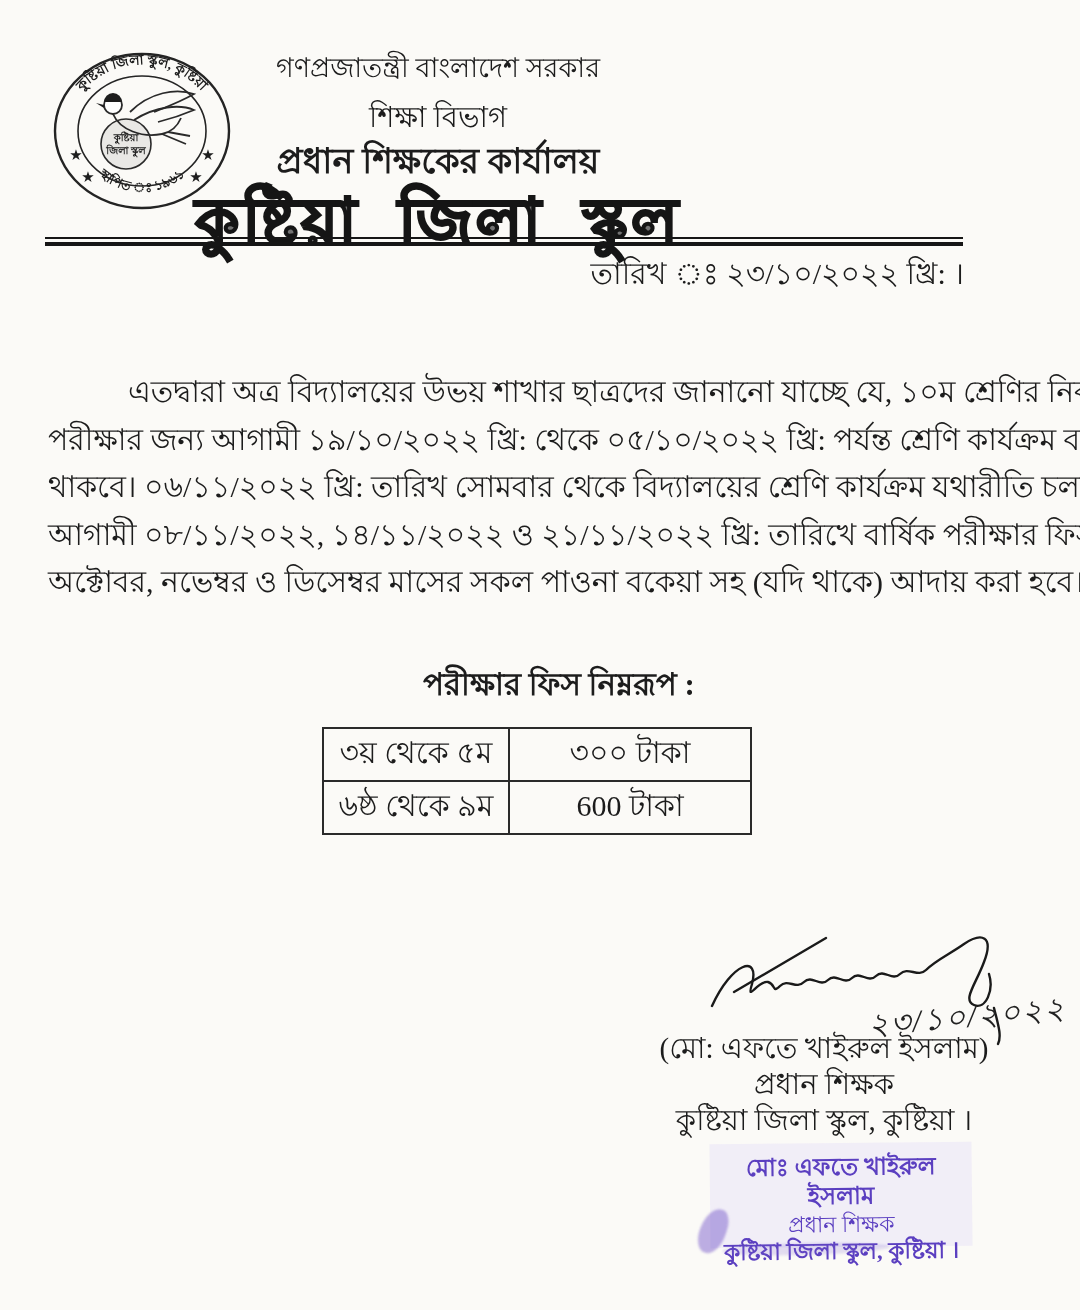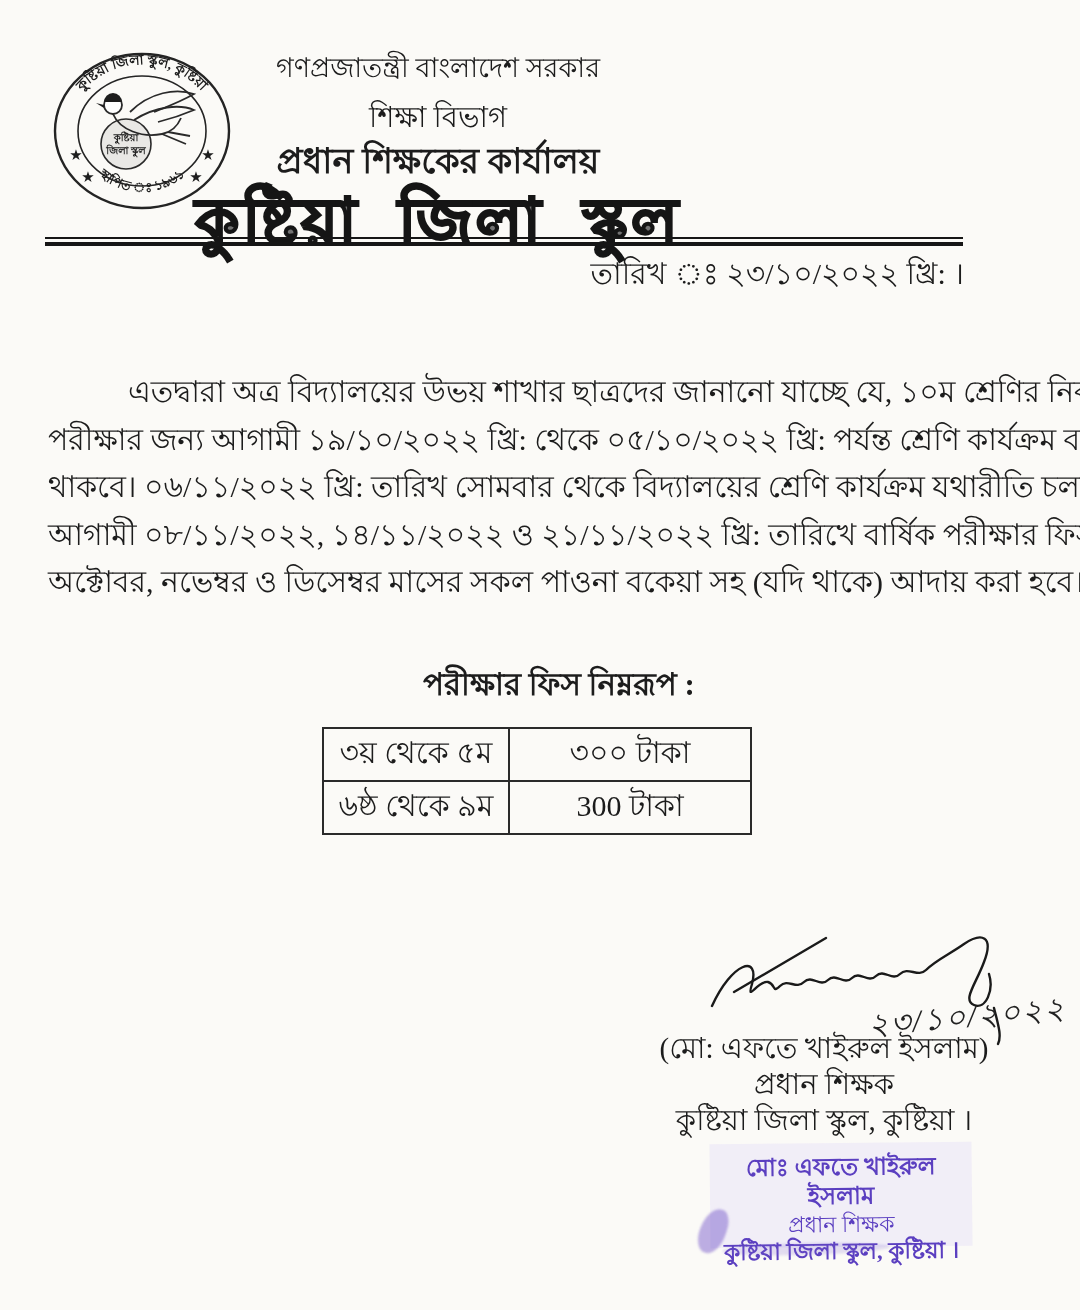--- a/index.html
+++ b/index.html
@@ -128,21 +128,21 @@
 <div class="abs fees-heading">পরীক্ষার ফিস নিম্নরূপ :</div>
 
 <table class="fees abs">
   <tbody>
   <tr>
     <td class="c1">৩য় থেকে ৫ম</td>
     <td class="c2">৩০০ টাকা</td>
   </tr>
   <tr>
     <td class="c1">৬ষ্ঠ থেকে ৯ম</td>
-    <td class="c2">300 টাকা</td>
+    <td class="c2">600 টাকা</td>
   </tr>
 </tbody>
   </table>
 
 <svg class="abs sig-svg" width="372" height="120" viewBox="0 0 372 120">
   <g stroke="#1a1a1a" stroke-width="2.4" fill="none" stroke-linecap="round">
     <path d="M14,78 C34,34 62,26 54,56 C48,76 60,52 70,54 C78,56 74,66 82,58 C90,50 98,62 106,54 C114,46 122,60 130,52 C138,44 146,58 154,50 C162,42 170,56 178,48 C186,40 194,54 202,46 C210,38 220,50 228,42 C238,32 252,26 266,16 C284,4 296,8 286,34 C278,56 264,72 276,77 C288,82 296,62 291,46"></path>
     <path d="M36,64 L128,10"></path>
     <path d="M296,80 C300,96 304,108 300,116"></path>
   </g>

